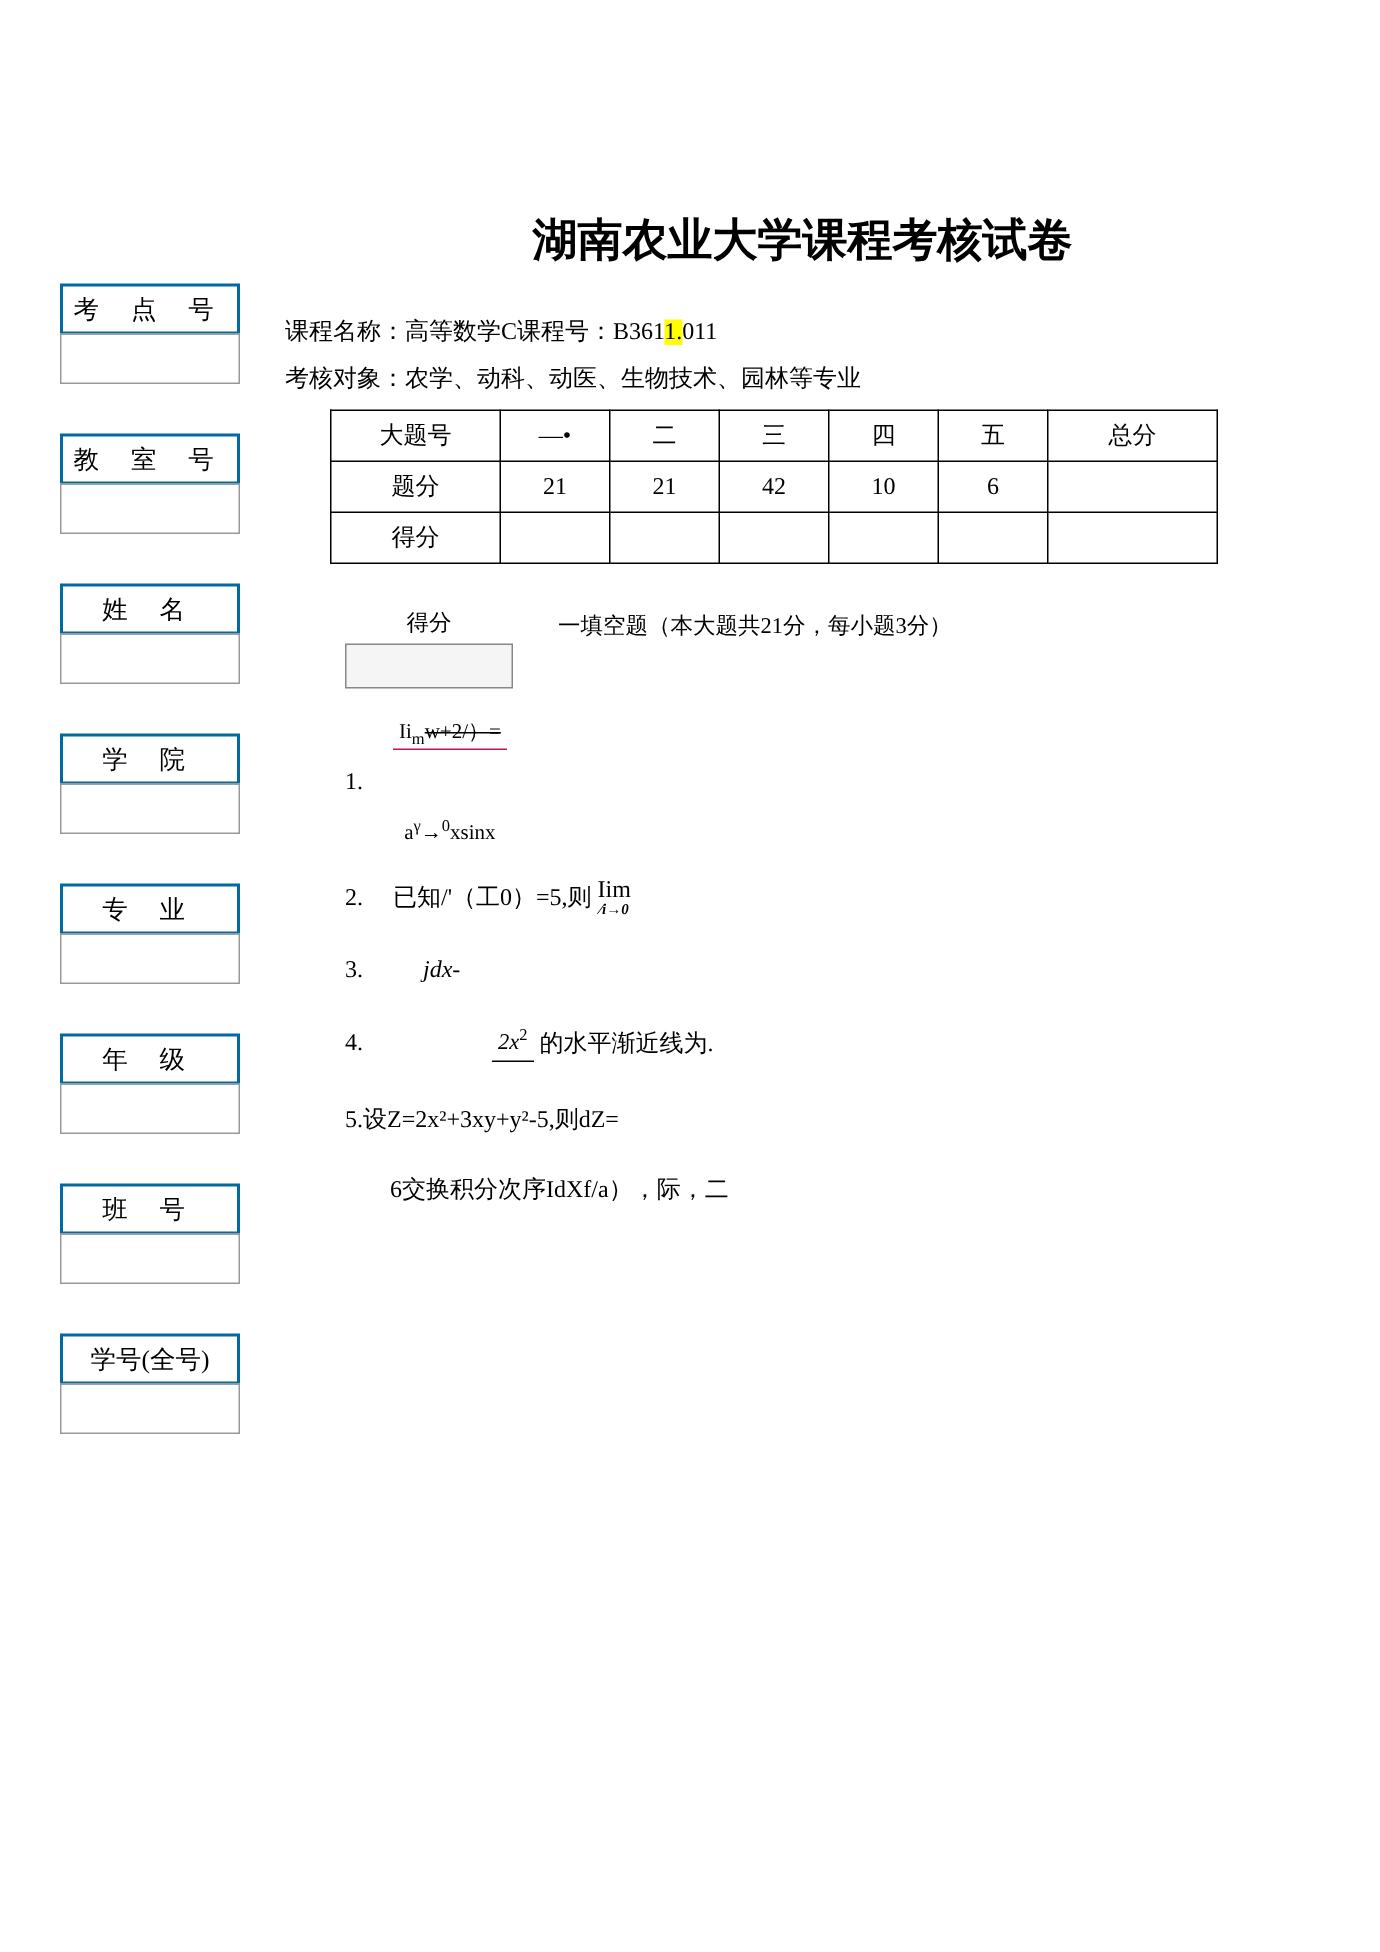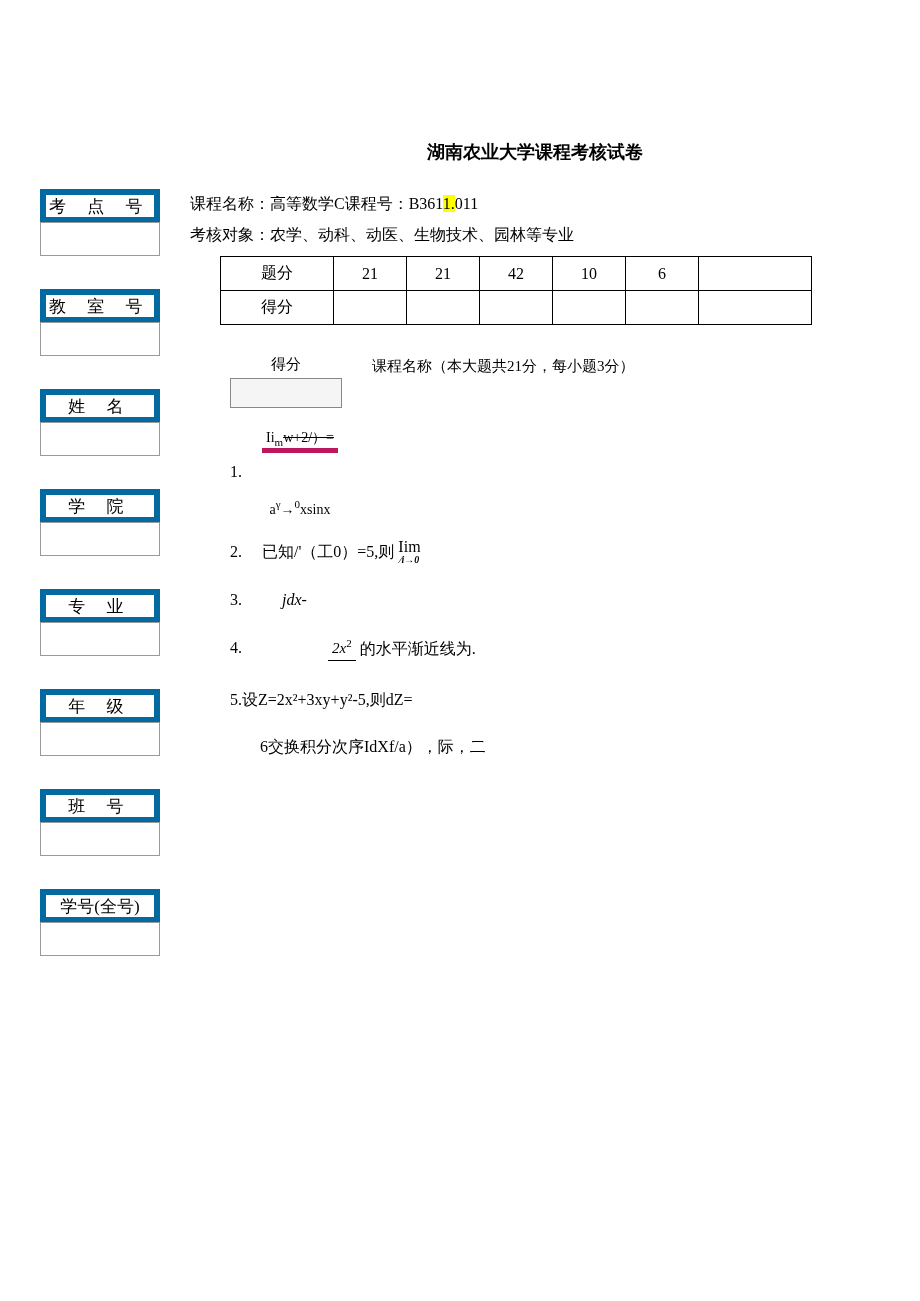--- a/index.html
+++ b/index.html
@@ -20,21 +20,21 @@
     align-items: flex-start;
   }
   .sidebar {
     display: flex;
     flex-direction: column;
     width: 120px;
     margin-right: 30px;
     margin-top: 50px;
   }
   .sidebar-cell {
-    border: 6px solid #0369a1;
+    border: 2px solid #0369a1;
     height: 34px;
     display: flex;
     align-items: center;
     justify-content: center;
     letter-spacing: 0.5em;
     font-size: 17px;
     box-sizing: border-box;
     margin-top: -1px;
   }
   .sidebar-blank {
@@ -44,21 +44,21 @@
     margin-top: -1px;
   }
   .sidebar-gap {
     height: 34px;
   }
   .content {
     flex: 1;
   }
   h1.title {
     text-align: center;
-    font-size: 18px;
+    font-size: 30px;
     font-weight: bold;
     margin: 0 0 30px 0;
     font-family: "SimHei", "黑体", sans-serif;
   }
   .meta-row {
     display: flex;
     margin: 10px 0;
     font-size: 16px;
   }
   .course-no .hl {
@@ -111,21 +111,21 @@
     display: inline-block;
     width: 28px;
   }
   .frac {
     display: inline-block;
     vertical-align: middle;
     text-align: center;
     font-size: 14px;
     line-height: 1.1;
   }
-  .frac .top { display: block; border-bottom: 5px solid #be185d; padding: 0 4px; }
+  .frac .top { display: block; border-bottom: 1px solid #be185d; padding: 0 4px; }
   .frac .bot { display: block; padding: 0 4px; margin-top: 45px; }
   .strike { text-decoration: line-through; }
   .sub { font-size: 11px; vertical-align: sub; }
   .sup { font-size: 11px; vertical-align: super; }
   .italic { font-style: italic; font-family: "Times New Roman", serif; }
   .below {
     display: inline-block;
     text-align: center;
     vertical-align: top;
     line-height: 1;
@@ -191,20 +191,29 @@
 
       <div class="meta-row">
         <span>
           <span>考核对象：</span><span>农学、动科、动医、生物技术、园林等专业</span>
         </span>
         <span></span>
       </div>
 
       <table class="score-table">
         <tbody>
+            <tr>
+          <td class="wide">大题号</td>
+          <td>—•</td>
+          <td>二</td>
+          <td>三</td>
+          <td>四</td>
+          <td>五</td>
+          <td class="wide">总分</td>
+        </tr>
         <tr>
           <td class="wide">题分</td>
           <td>21</td>
           <td>21</td>
           <td>42</td>
           <td>10</td>
           <td>6</td>
           <td class="wide"></td>
         </tr>
         <tr>
@@ -217,21 +226,21 @@
           <td class="wide"></td>
         </tr>
       </tbody>
         </table>
 
       <div class="section-head">
         <div class="score-box">
           <div class="score-box-label">得分</div>
           <div class="score-box-input"></div>
         </div>
-        <div class="section-title">课程名称（本大题共21分，每小题3分）</div>
+        <div class="section-title">一填空题（本大题共21分，每小题3分）</div>
       </div>
 
       <div class="questions">
 
         <div class="q">
           <span class="q-num">1.</span>
           <span class="frac">
             <span class="top">
               <span>Ii</span><span class="sub">m</span><span class="strike">w+2/）=</span>
             </span>

